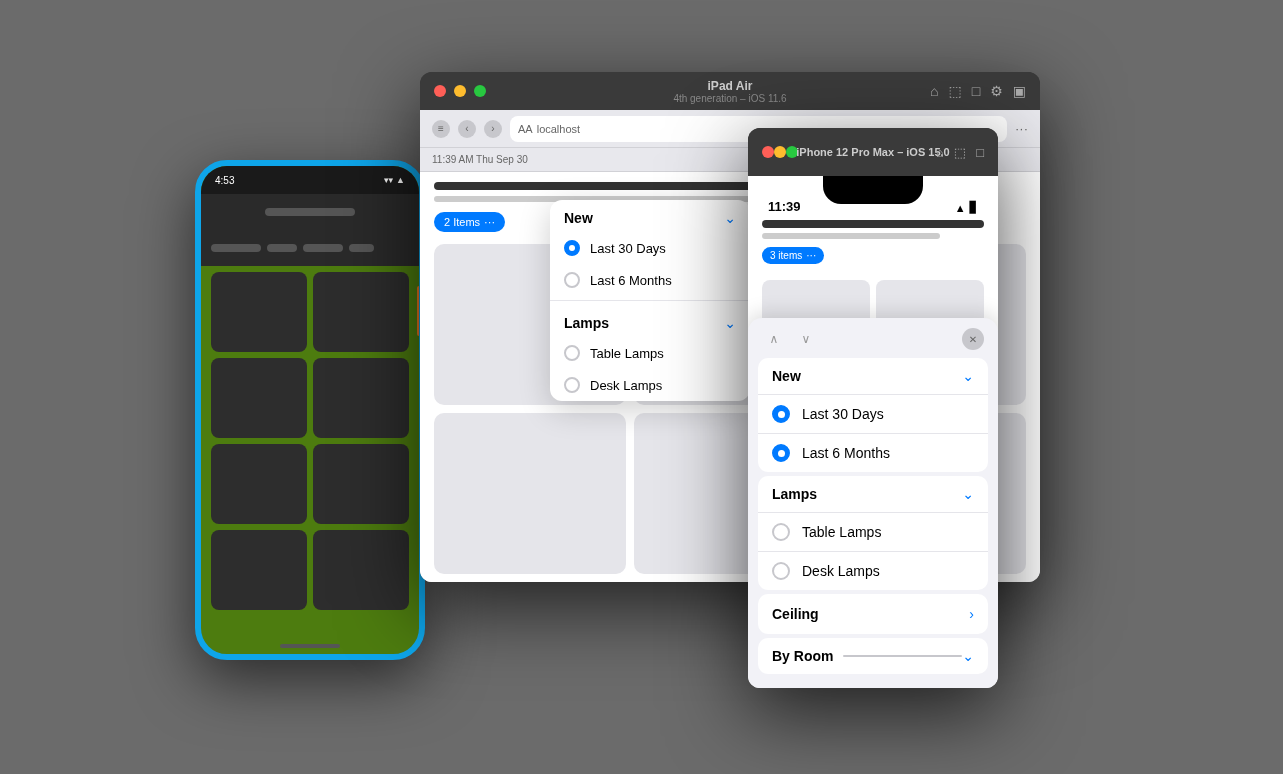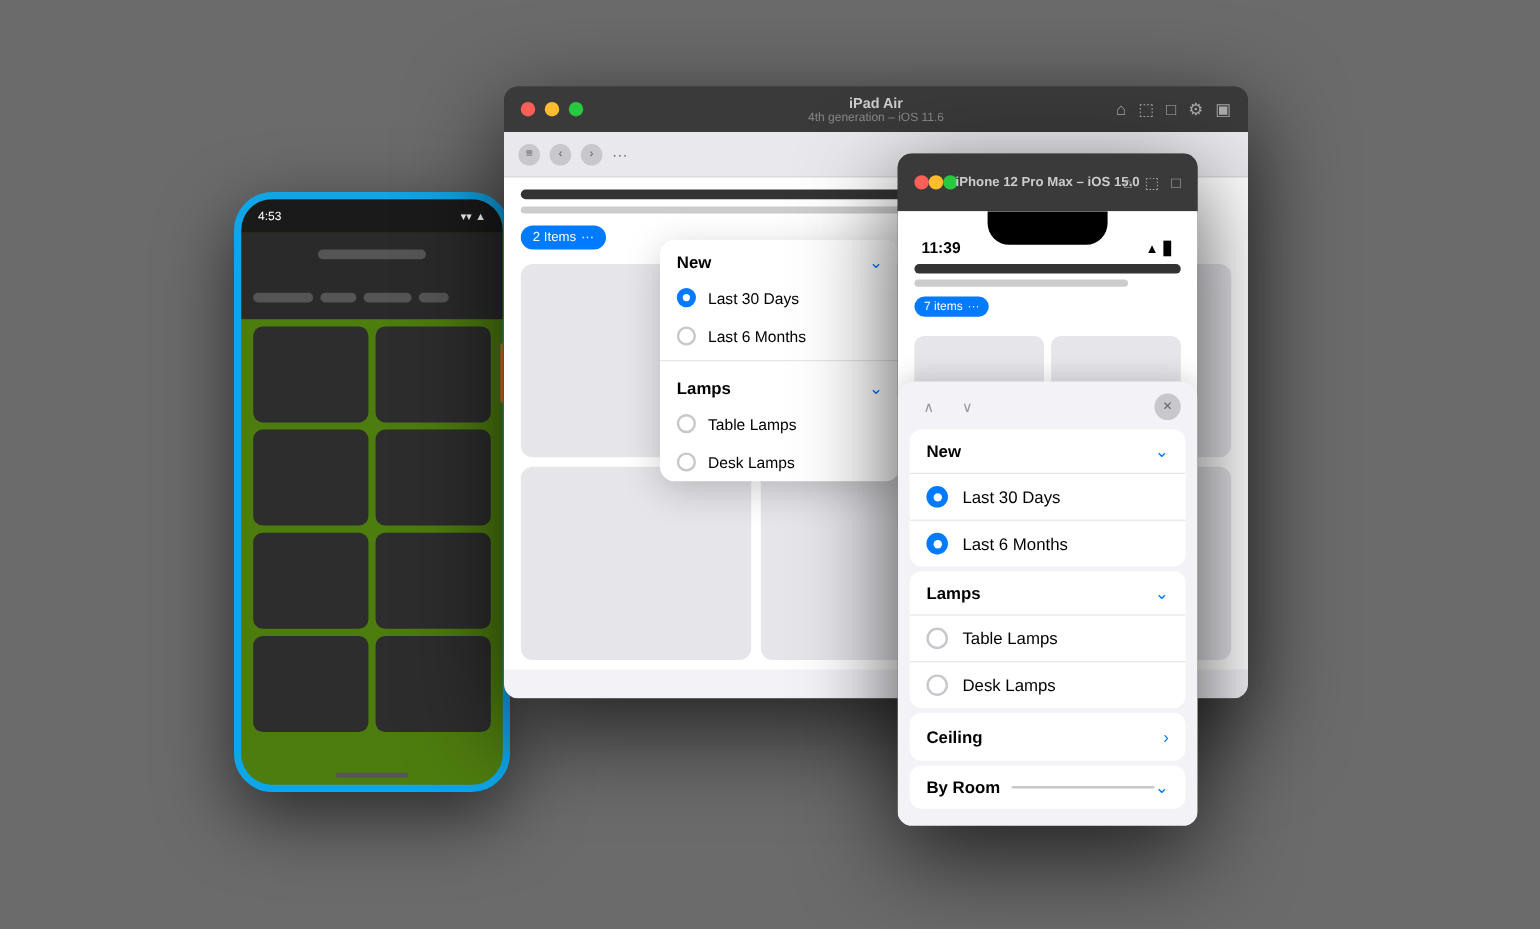--- a/index.html
+++ b/index.html
@@ -674,23 +674,30 @@
       <span class="mac-toolbar-icon">⚙</span>
       <span class="mac-toolbar-icon">▣</span>
     </div>
   </div>
 
   <div class="ipad-browser">
     <div class="ipad-nav-bar">
       <div class="ipad-nav-btn">≡</div>
       <div class="ipad-nav-btn">‹</div>
       <div class="ipad-nav-btn">›</div>
+      <div class="ipad-address-bar">
+        <span class="ipad-address-text">AA</span>
+        <span class="ipad-address-text">localhost</span>
+      </div>
       <div class="ipad-nav-icons">
         <span class="ipad-nav-icon">···</span>
       </div>
+    </div>
+    <div class="ipad-status-bar">
+      <span>11:39 AM  Thu Sep 30</span>
     </div>
     <div class="ipad-content-area">
       <div class="ipad-list-header">
         <div class="ipad-header-line" style="width:60%;"></div>
         <div class="ipad-header-line2" style="width:80%;"></div>
       </div>
       <div class="ipad-filter-bar">
         <div class="ipad-filter-chip">
           <span>2 Items</span>
           <span>···</span>
@@ -759,21 +766,21 @@
     </div>
     <div class="iphone-content">
       <div class="iphone-header-block">
         <div class="iphone-title-lines">
           <div class="iphone-title-line1"></div>
           <div class="iphone-title-line2"></div>
         </div>
       </div>
       <div style="display:flex;align-items:center;gap:6px;margin-bottom:8px;">
         <div class="iphone-filter-chip">
-          <span>7 items</span>
+          <span>3 items</span>
           <span>···</span>
         </div>
       </div>
       <div class="iphone-image-row">
         <div class="iphone-img-box"></div>
         <div class="iphone-img-box"></div>
       </div>
       <div class="iphone-image-row">
         <div class="iphone-img-box-tall"></div>
         <div class="iphone-img-box-tall"></div>

